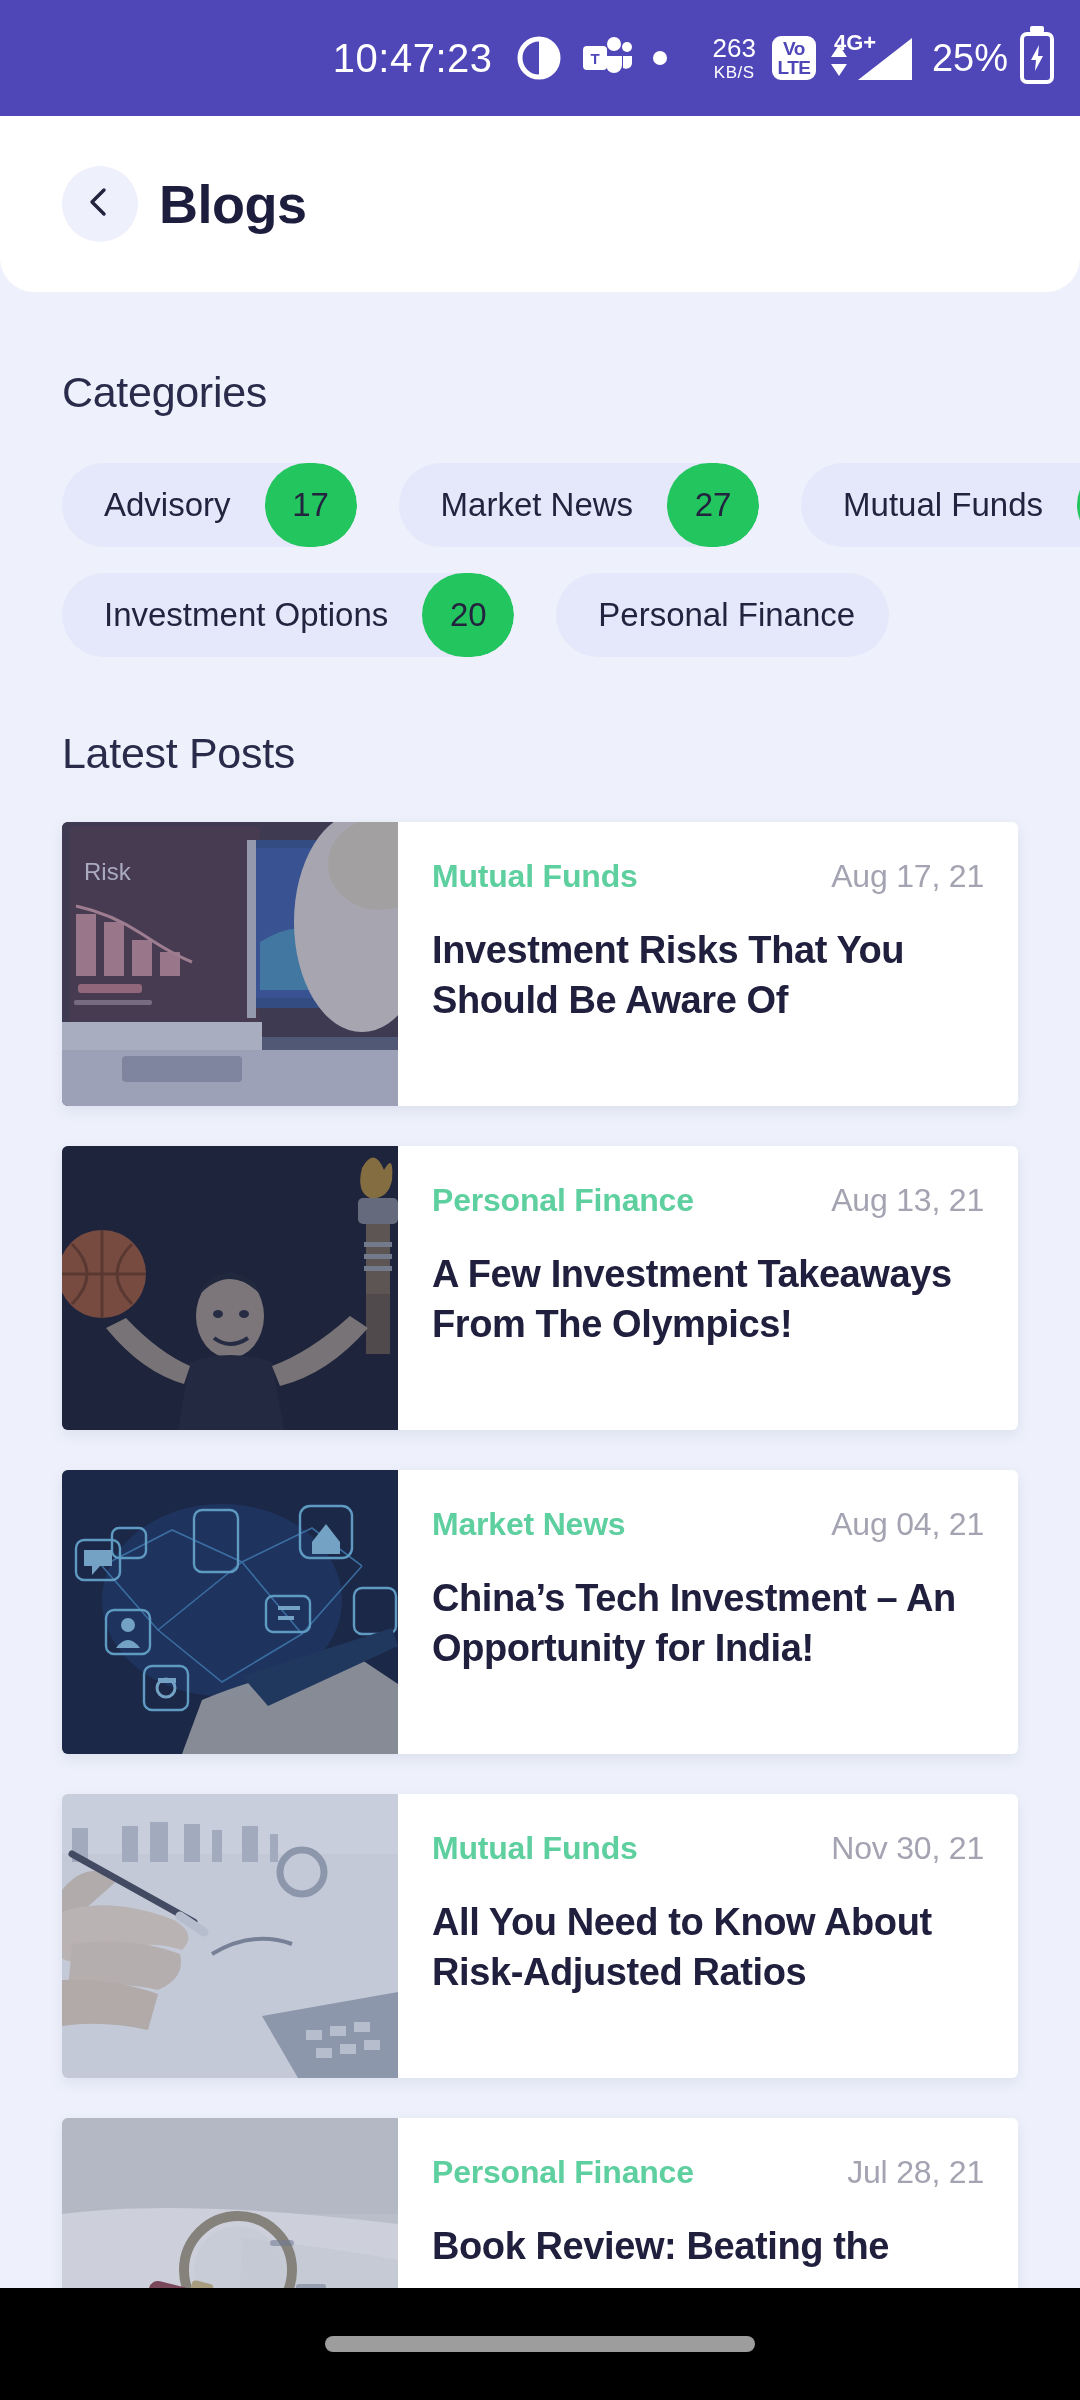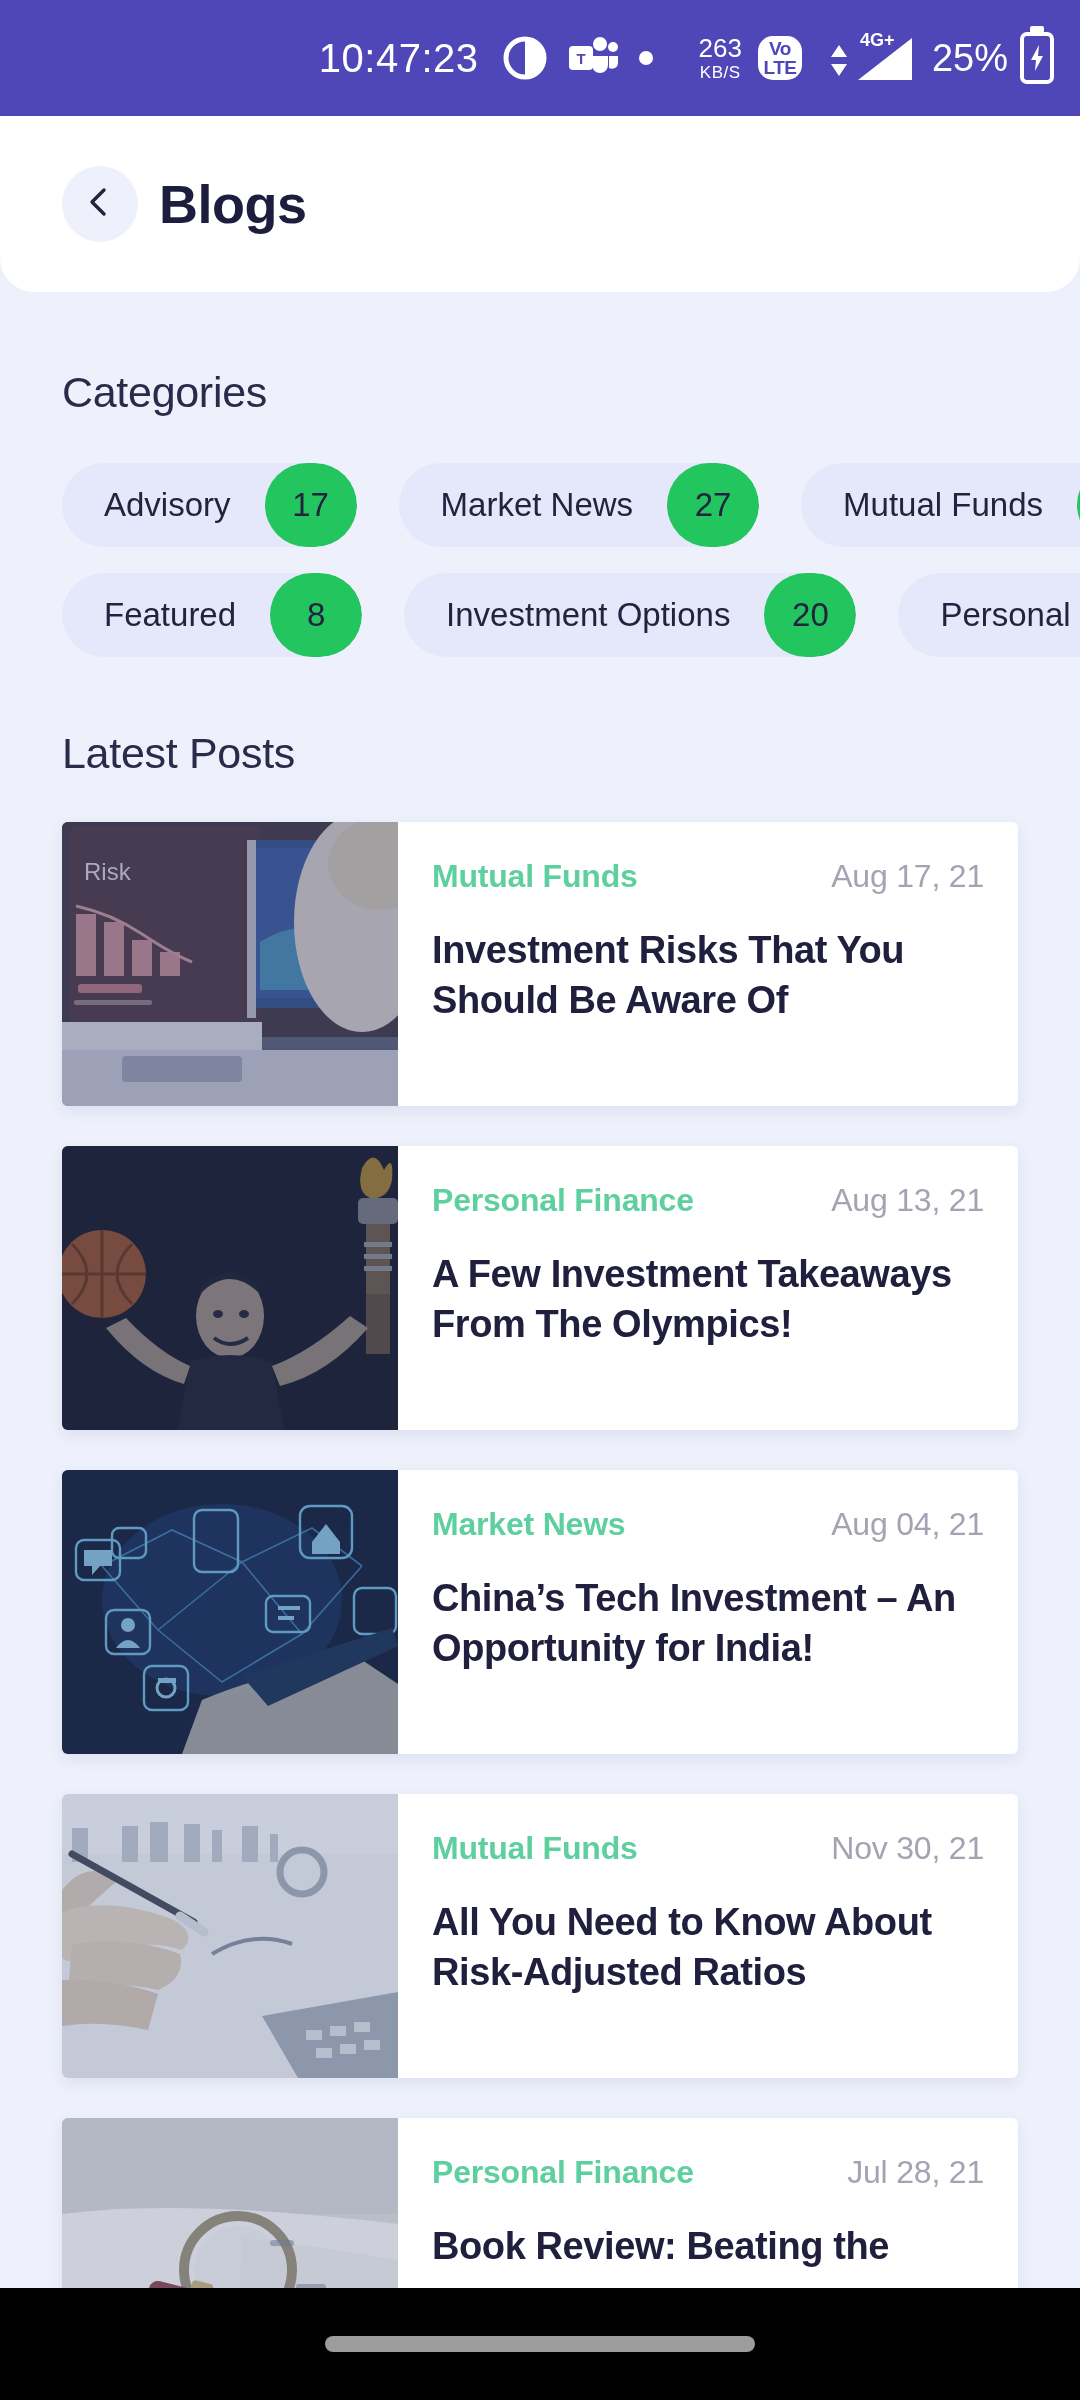--- a/index.html
+++ b/index.html
@@ -23,29 +23,29 @@
   }
   .sb-icon{ display:flex; align-items:center; justify-content:center; margin-right:20px; }
   .sb-dot{ width:14px; height:14px; border-radius:50%; background:#fff; margin-right:46px; }
   .sb-speed{
     color:#fff; display:flex; flex-direction:column; align-items:center;
     line-height:1; margin-right:16px;
   }
   .sb-speed .n{ font-size:26px; font-weight:500; }
   .sb-speed .u{ font-size:17px; font-weight:500; letter-spacing:0.5px; margin-top:3px;}
   .volte{
-    width:44px;height:44px;border:4px solid #fff;border-radius:15px;
+    width:44px;height:44px;border:4px solid #fff;border-radius:9px;
     color:#4f46b8;background:#fff;display:flex;flex-direction:column;
-    align-items:center;justify-content:center;line-height:1;margin-right:28px;
+    align-items:center;justify-content:center;line-height:1;margin-right:14px;
   }
   .volte .a{ font-size:19px;font-weight:700;letter-spacing:-0.5px;}
   .volte .b{ font-size:19px;font-weight:700;letter-spacing:-0.5px;}
   .sig-wrap{ display:flex; align-items:flex-end; margin-right:18px; position:relative;}
   .sig-arrows{ display:flex;flex-direction:column;gap:3px;margin-right:2px;margin-bottom:6px;}
-  .sb-4g{ color:#fff;font-size:18px;font-weight:700;position:absolute;top:-4px;left:30px;white-space:nowrap;}
+  .sb-4g{ color:#fff;font-size:22px;font-weight:700;position:absolute;top:-4px;left:4px;white-space:nowrap;}
   .sb-batt-pct{ color:#fff;font-size:38px;font-weight:500;margin-right:12px;}
   .batt{
     width:34px;height:52px;border:4px solid #fff;border-radius:7px;position:relative;
     display:flex;align-items:center;justify-content:center;
   }
   .batt:before{content:"";position:absolute;top:-10px;left:50%;transform:translateX(-50%);
     width:14px;height:7px;background:#fff;border-radius:2px;}
 
   
   .appbar{
@@ -194,24 +194,20 @@
           <span class="chip-label">Market News</span>
           <span class="chip-count">27</span>
         </div>
         <div class="chip">
           <span class="chip-label">Mutual Funds</span>
           <span class="chip-count">31</span>
         </div>
       </div>
 
       <div class="chip-row">
-        <div class="chip">
-          <span class="chip-label">Featured</span>
-          <span class="chip-count">8</span>
-        </div>
         <div class="chip">
           <span class="chip-label">Investment Options</span>
           <span class="chip-count">20</span>
         </div>
         <div class="chip">
           <span class="chip-label">Personal Finance</span>
 
         </div>
       </div>
 

